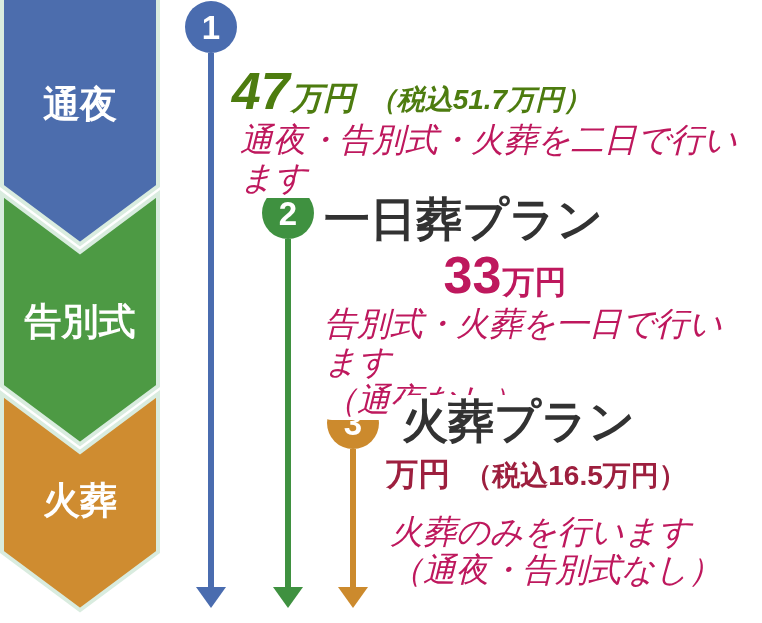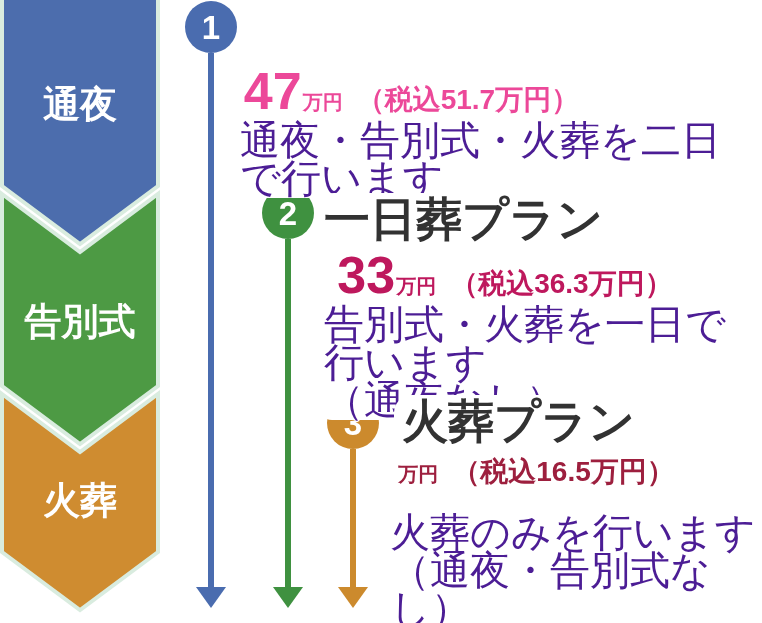--- a/index.html
+++ b/index.html
@@ -14,25 +14,25 @@
   .plan-title{
     position:absolute;font-weight:bold;color:#323232;font-size:46px;line-height:1.05;
     white-space:nowrap;background:#ffffff;padding:2px 8px;border-radius:18px;
   }
   .price-box{
     position:absolute;background:#ffffff;border-radius:8px;
     display:flex;align-items:baseline;justify-content:center;
     font-weight:bold;white-space:nowrap;
   }
   .price-num{font-size:52px;line-height:57px;}
-  .price-unit{font-size:20px;margin-left:1px;}
+  .price-unit{font-size:32px;margin-left:1px;}
   .price-tax{font-size:28px;margin-left:14px;}
   .plan-desc{
-    position:absolute;color:#4c1d95;font-size:40px;line-height:38px;
-    white-space:pre-line;background:#ffffff;padding:1px 6px;border-radius:14px;
+    position:absolute;color:#be185d;font-size:33px;line-height:38px;
+    white-space:pre-line;background:#ffffff;padding:1px 6px;border-radius:14px;font-style:italic;
   }
   .t1{left:240px;top:3px;}
   .t2{left:316px;top:193px;}
   .t3{left:394px;top:395px;}
   .p1{left:236px;top:63px;width:351px;height:57px;}
   .p2{left:317px;top:247px;width:376px;height:57px;}
   .p3{left:380px;top:453px;width:312px;height:58px;}
   .d1{left:234px;top:120px;}
   .d2{left:318px;top:304px;}
   .d3{left:384px;top:512px;}
@@ -73,32 +73,31 @@
     <g>
       <circle cx="288" cy="213" r="26" fill="#3f9140"></circle>
       <text class="circle-num" x="288" y="225" text-anchor="middle">2</text>
     </g>
     <g>
       <circle cx="353" cy="423" r="26" fill="#cc8a2d"></circle>
       <text class="circle-num" x="353" y="435" text-anchor="middle">3</text>
     </g>
   </svg>
 
-  <div class="price-box p1" style="color: #ec4899;">
+  <div class="price-box p1" style="color: #4d7c0f; font-style: italic;">
     <span class="price-num">47</span>
       <span class="price-unit">万円</span>
       <span class="price-tax">（税込51.7万円）</span>
   </div>
   <div class="plan-desc d1">通夜・告別式・火葬を二日で行います</div>
 
   <div class="plan-title t2">一日葬プラン</div>
   <div class="price-box p2" style="color: #be185d;">
     <span class="price-num">33</span>
       <span class="price-unit">万円</span>
-      <span class="price-tax">（税込36.3万円）</span>
   </div>
   <div class="plan-desc d2">告別式・火葬を一日で行います
 （通夜なし）</div>
 
   <div class="plan-title t3">火葬プラン</div>
   <div class="price-box p3" style="color: rgb(157, 31, 62);">
       <span class="price-unit">万円</span>
       <span class="price-tax">（税込16.5万円）</span>
   </div>
   <div class="plan-desc d3">火葬のみを行います

